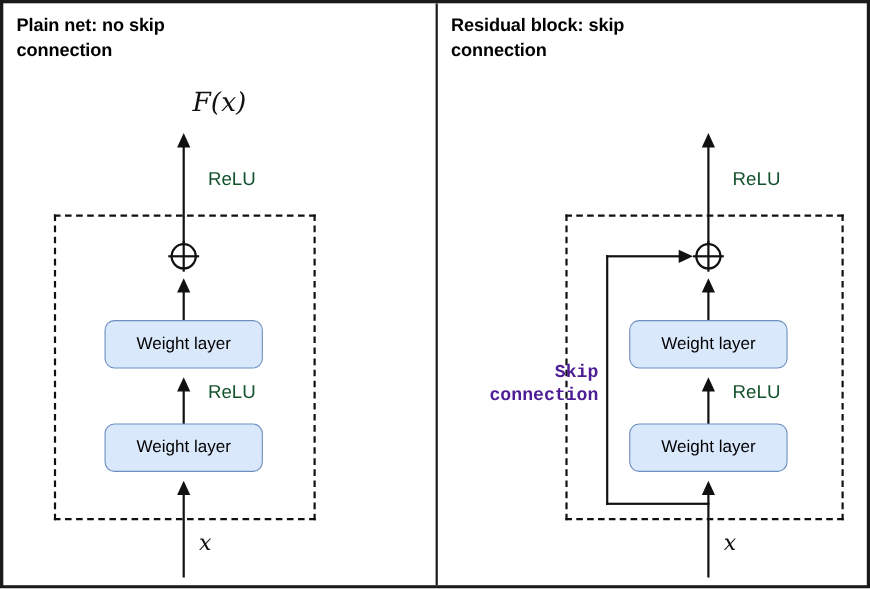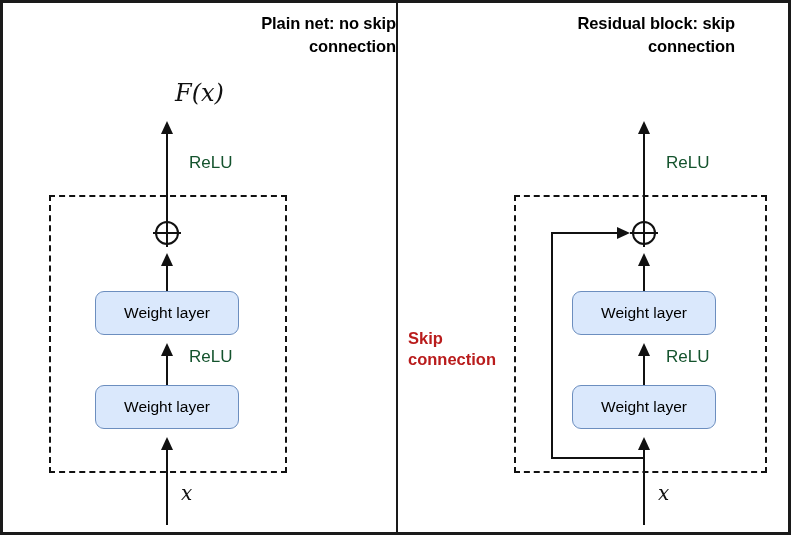--- a/index.html
+++ b/index.html
@@ -22,23 +22,23 @@
     top: 0;
     height: 529px;
     box-sizing: border-box;
   }
   #panel-left  { left: 0;     width: 393px; }
   #panel-right { left: 393px; width: 339px; border-left: 2px solid #1a1a1a; }
 
   .panel-title {
     position: absolute;
     top: 9px;
-    left: 0;
+    left: 12px;
     width: 100%;
-    text-align: right;
+    text-align: left;
     font-weight: bold;
     font-size: 16.5px;
     line-height: 23px;
     color: #000000;
     letter-spacing: -0.1px;
     white-space: pre-line;
   }
 
   .math {
     position: absolute;
@@ -124,23 +124,24 @@
     font-family: "DejaVu Serif", "Liberation Serif", serif;
     font-style: italic;
     font-size: 20px;
     color: #111111;
   }
   .skip-label {
     position: absolute;
     font-weight: bold;
     font-size: 16.5px;
     line-height: 21px;
-    text-align: left;
-    color: #b91c1c;
+    text-align: right;
+    color: #4c1d95;
     white-space: pre-line;
+    font-family: Liberation Mono, monospace;
   }
 </style>
 </head>
 <body>
 
 <div id="canvas">
 
   <div class="panel" id="panel-left">
 
     <div class="panel-title">Plain net: no skip

